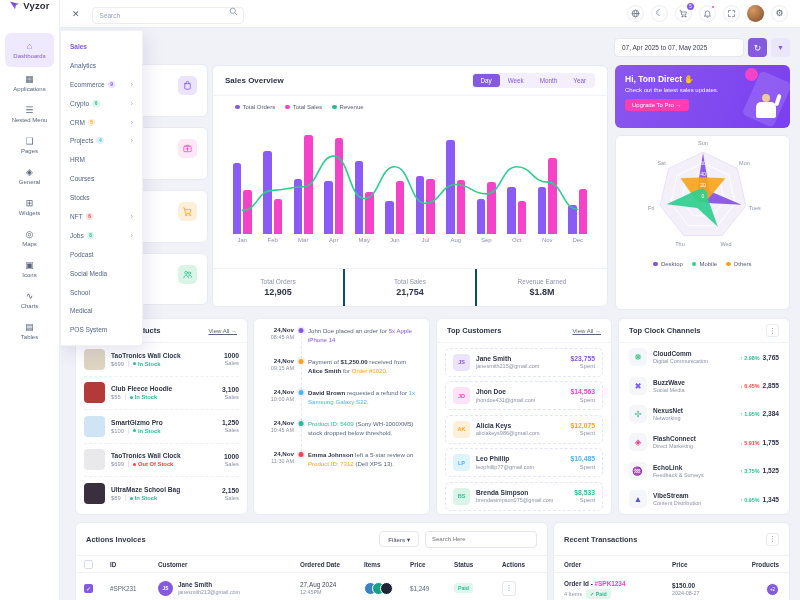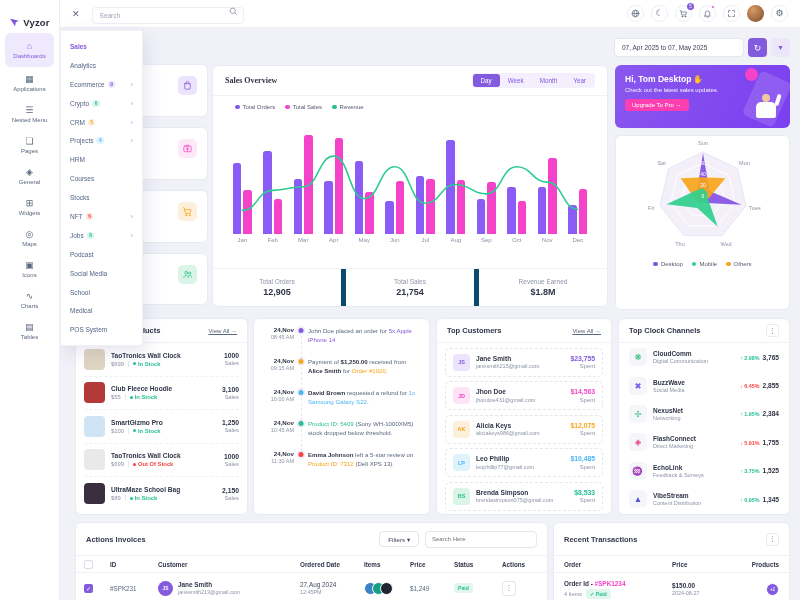--- a/index.html
+++ b/index.html
@@ -2,21 +2,21 @@
 <html><head>
 <meta charset="utf-8">
 <style>
   * { margin:0; padding:0; box-sizing:border-box; }
   html,body { width:800px; height:600px; overflow:hidden; }
   body { font-family:"Liberation Sans", sans-serif; background:#f1f2f8; position:relative; color:#323749; }
   .card { position:absolute; background:#fff; border:1px solid #e9ebf4; border-radius:6px; }
 
   
   .sidebar { position:absolute; left:0; top:0; width:60px; height:600px; background:#fff; border-right:1px solid #eceef5; z-index:40; }
-  .logo { height:28px; display:flex; align-items:flex-end; justify-content:center; gap:3px; }
+  .logo { height:28px; display:flex; align-items:flex-start; justify-content:center; gap:3px; }
   .logo svg { width:11px; height:11px; }
   .logo-text { font-size:9.5px; font-weight:bold; color:#2a2f3a; letter-spacing:.2px; }
   .side-list { padding:5px 5px; }
   .side-item { display:flex; flex-direction:column; align-items:center; justify-content:center; gap:2px; height:29px; border-radius:6px; color:#59677d; cursor:pointer; margin-bottom:2px; }
   .side-item .s-icon { font-size:9px; line-height:1; }
   .side-item .s-label { font-size:6px; }
   .side-item.active { background:#efe9fd; color:#845adf; height:34px; }
 
   
   .header { position:absolute; left:60px; top:0; width:740px; height:28px; background:#fff; border-bottom:1px solid #eceef5; display:flex; align-items:center; padding:0 12px; z-index:30; }
@@ -48,37 +48,37 @@
   .dr-btn.soft { background:#ece6fb; color:#845adf; font-size:7px; }
 
   
   .kpi { left:75px; width:133px; height:53px; }
   .kpi-icon { position:absolute; right:10px; top:11px; width:19px; height:19px; border-radius:5px; display:flex; align-items:center; justify-content:center; }
   .kpi-icon svg { width:11px; height:11px; fill:none; stroke-width:1.7; stroke-linecap:round; stroke-linejoin:round; }
 
   
   .sales-card { left:212px; top:65px; width:396px; height:242px; }
   .so-head { height:30px; display:flex; align-items:center; justify-content:space-between; padding:0 12px; border-bottom:1px solid #f1f2f8; }
-  .so-title { font-size:8px; font-weight:bold; color:#2f3447;font-family:Liberation Serif, serif; }
+  .so-title { font-size:8px; font-weight:bold; color:#2f3447; }
   .seg { display:flex; background:#f3effd; border-radius:4px; padding:1px; }
   .seg-tab { font-size:6.3px; color:#845adf; padding:3px 8px; border-radius:3px; cursor:pointer; }
   .seg-tab.active { background:#845adf; color:#fff; }
   .so-legend { display:flex; gap:10px; padding:8px 0 0 22px; }
   .lg-item { display:flex; align-items:center; gap:3px; font-size:6px; color:#555b70; }
   .lg-dot { width:4.5px; height:4.5px; border-radius:50%; }
   .chart-zone { position:relative; margin:6px 14px 0; height:118px; }
   .bars { position:absolute; inset:0; display:flex; justify-content:space-around; align-items:flex-end; }
   .bar-group { display:flex; align-items:flex-end; gap:2px; height:100%; }
   .bar { width:8.5px; border-radius:2.5px 2.5px 0 0; }
   .line-svg { position:absolute; inset:0; width:100%; height:100%; overflow:visible; }
   .x-labels { display:flex; justify-content:space-around; margin:3px 14px 0; }
   .x-label { font-size:6px; color:#8c93a6; width:22px; text-align:center; }
   .so-foot { position:absolute; bottom:0; left:0; right:0; height:38px; border-top:1px solid #f1f2f8; display:flex; }
   .foot-cell { flex:1; display:flex; flex-direction:column; align-items:center; justify-content:center; gap:2px; }
-  .foot-cell + .foot-cell { border-left:5px solid #0c4a6e; }
+  .foot-cell + .foot-cell { border-left:2px solid #0c4a6e; }
   .foot-label { font-size:6.5px; color:#8c93a6; }
   .foot-value { font-size:9px; font-weight:bold; color:#2f3447; }
 
   
   .promo { position:absolute; left:615px; top:65px; width:175px; height:63px; border-radius:6px; background:linear-gradient(115deg,#8a57ee,#7a3ff0); color:#fff; padding:9px 10px; overflow:hidden; z-index:5; }
   .promo-title { font-size:8.5px; font-weight:bold; }
   .promo-emoji { color:#ffd166; font-size:8px; }
   .promo-sub { font-size:6px; opacity:.92; margin-top:3px; }
   .promo-btn { display:inline-block; margin-top:6px; background:#fb3eb0; color:#fff; font-size:6px; padding:3px 7px; border-radius:3px; border:none; cursor:pointer; font-family:inherit; }
   .promo-deco1 { position:absolute; right:32px; top:3px; width:13px; height:13px; background:#f543c9; border-radius:50%; }
@@ -451,21 +451,21 @@
       </div>
     </div>
 </section>
 
 <section class="promo">
   <div class="promo-deco2"></div>
   <div class="promo-deco1"></div>
   <div class="person-arm"></div>
   <div class="person-head"></div>
   <div class="person-body"></div>
-  <div class="promo-title"><span>Hi, Tom Desktop</span> <span class="promo-emoji">✋</span></div>
+  <div class="promo-title"><span>Hi, Tom Direct</span> <span class="promo-emoji">✋</span></div>
   <div class="promo-sub">Check out the latest sales updates.</div>
   <button class="promo-btn">Upgrade To Pro →</button>
 </section>
 
 <section class="card visitors">
   <div class="radar-wrap">
     <svg width="160" height="124" viewBox="0 0 160 124">
         <polygon points="80.0,16.0 114.4,32.6 122.9,69.8 99.1,99.6 60.9,99.6 37.1,69.8 45.6,32.6" fill="#f3f0fa" stroke="#e4ddf5" stroke-width="0.8"></polygon>
         <polygon points="80.0,27.0 105.8,39.4 112.2,67.3 94.3,89.7 65.7,89.7 47.8,67.3 54.2,39.4" fill="none" stroke="#ffffff" stroke-width="1"></polygon>
         <polygon points="80.0,38.0 97.2,46.3 101.4,64.9 89.5,79.8 70.5,79.8 58.6,64.9 62.8,46.3" fill="none" stroke="#ffffff" stroke-width="1"></polygon>

